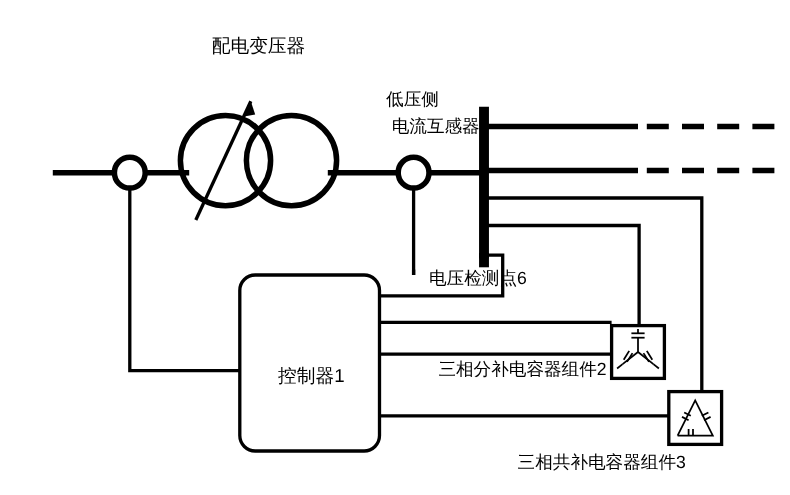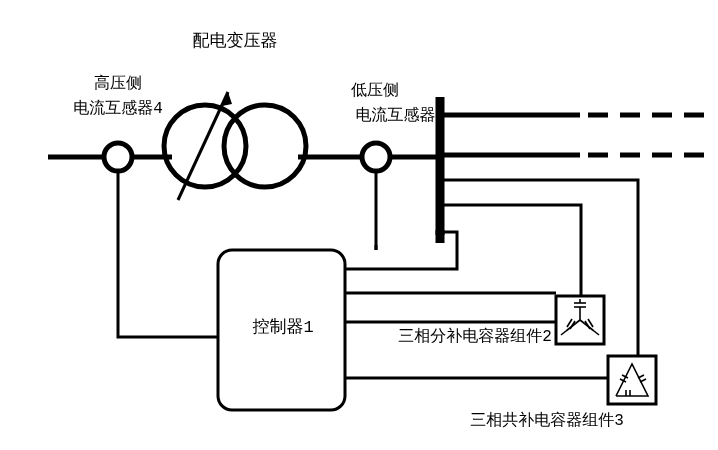--- a/index.html
+++ b/index.html
@@ -5,21 +5,21 @@
   html, body {
     margin: 0;
     padding: 0;
     background: #ffffff;
   }
   #diagram-root {
     position: relative;
     width: 718px;
     height: 450px;
     background: #ffffff;
-    font-family: Liberation Mono, monospace;
+    font-family: Liberation Sans, sans-serif;
     overflow: hidden;
   }
   #diagram-svg {
     position: absolute;
     left: 0;
     top: 0;
   }
   .lbl {
     position: absolute;
     color: #000000;
@@ -111,27 +111,26 @@
       <line x1="620" y1="379" x2="626" y2="382" stroke="#000" stroke-width="1.6"></line>
       <line x1="622" y1="375" x2="628" y2="378" stroke="#000" stroke-width="1.6"></line>
       <line x1="638" y1="378" x2="644" y2="375" stroke="#000" stroke-width="1.6"></line>
       <line x1="640" y1="382" x2="646" y2="379" stroke="#000" stroke-width="1.6"></line>
     </g>
 
   </svg>
 
   <div class="lbl lbl-big" style="left:165px; top:32px; width:140px;">配电变压器</div>
 
-  <div class="lbl lbl-mid" style="left:48px; top:75px; width:140px;">高压侧</div>
-  <div class="lbl lbl-mid" style="left:18px; top:100px; width:200px;">电流互感器4</div>
 
   <div class="lbl lbl-mid" style="left:320px; top:82px; width:110px;">低压侧</div>
   <div class="lbl lbl-mid" style="left:305px; top:107px; width:140px;text-align:right;">电流互感器5</div>
 
 
+  <div class="lbl lbl-mid" style="left:390px; top:245px; width:150px; text-align:left;">电压检测点6</div>
 
-  <div class="lbl lbl-big" style="left:228px; top:318px; width:110px;">控制器1</div>
+  <div class="lbl lbl-big" style="left:228px; top:332px; width:110px;">控制器1</div>
 
   <div class="lbl lbl-mid" style="left:385px; top:328px; width:180px; text-align:center;">三相分补电容器组件2</div>
 
   <div class="lbl lbl-mid" style="left:452px; top:412px; width:190px; text-align:center;">三相共补电容器组件3</div>
 
 </div>
 
 </body></html>

